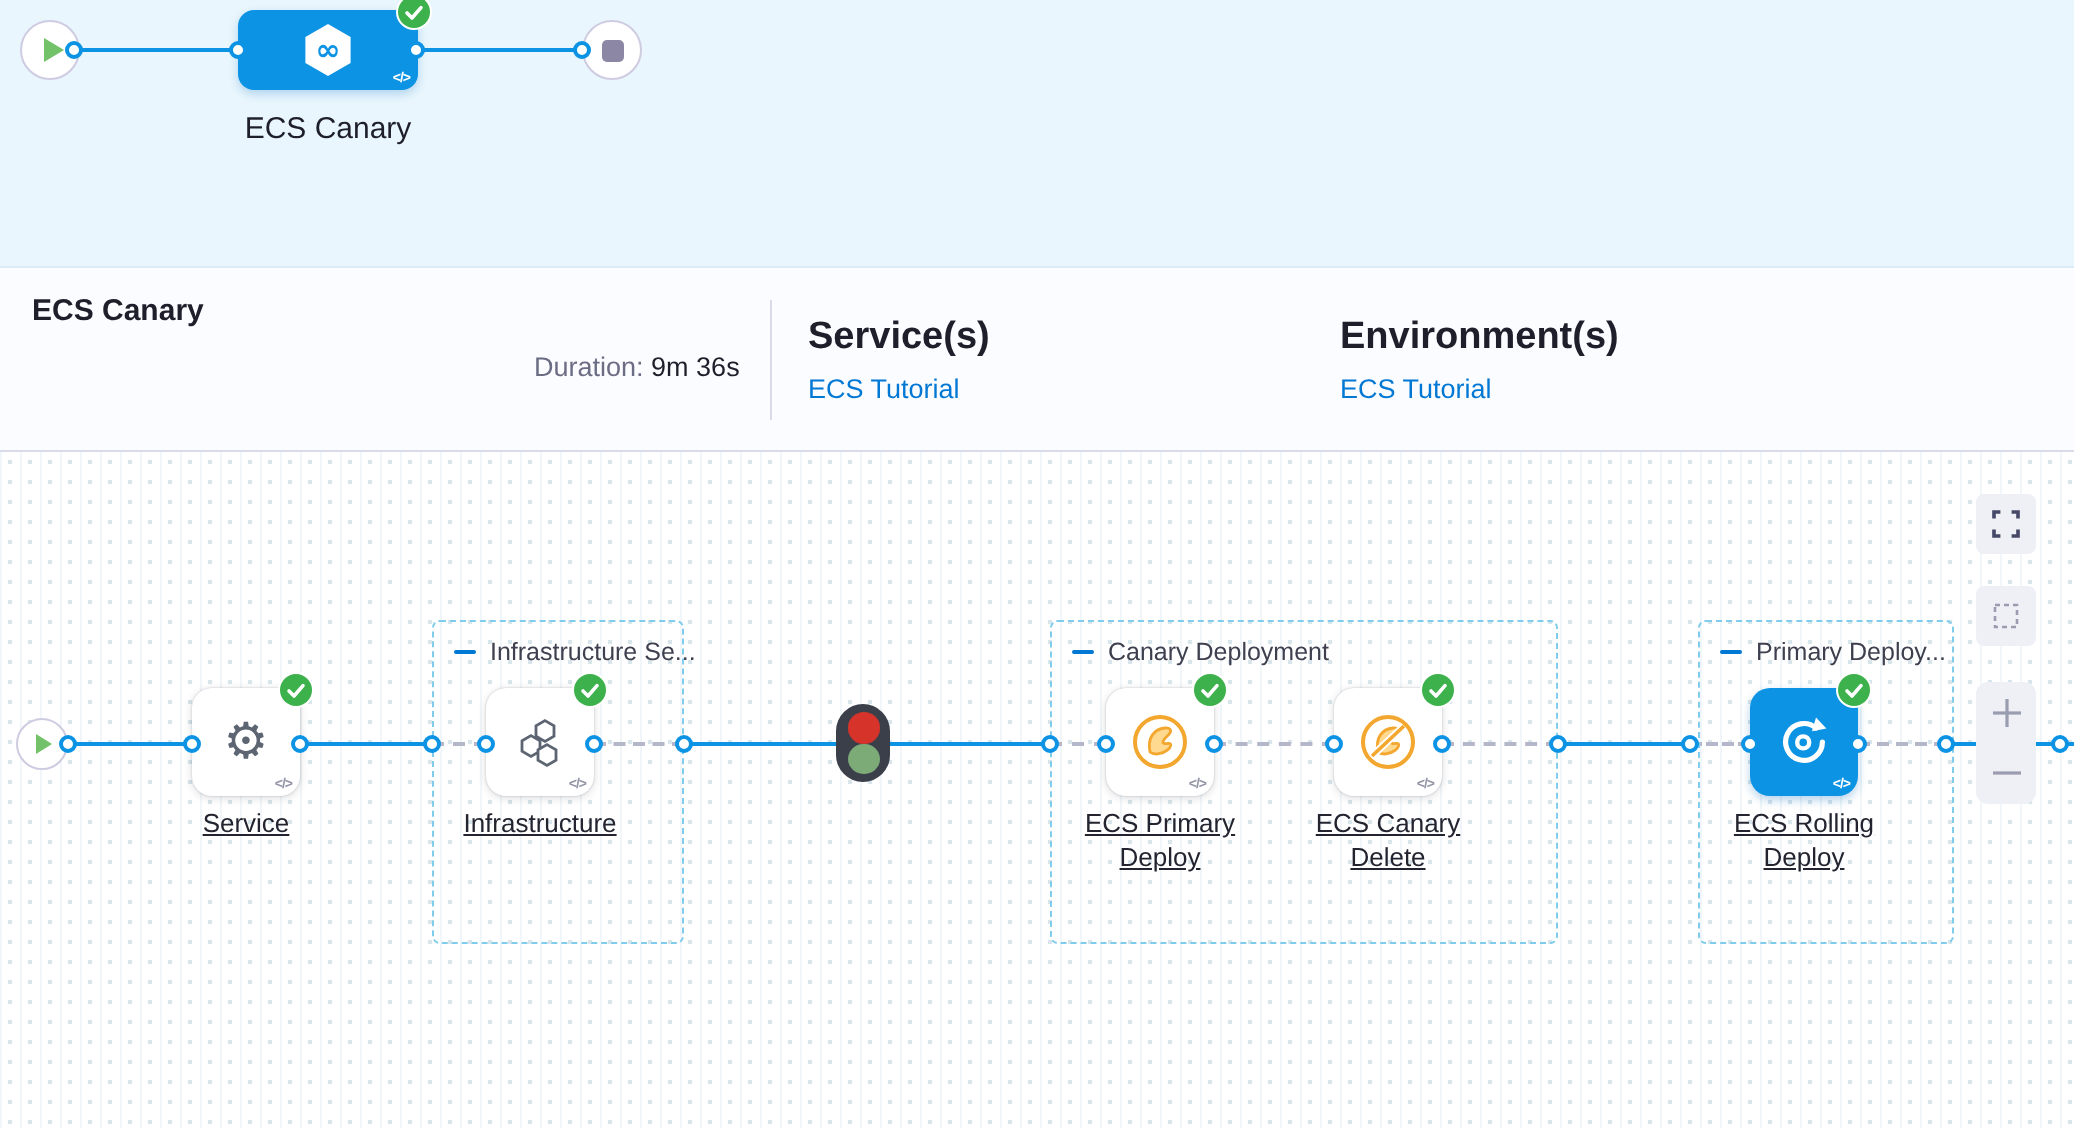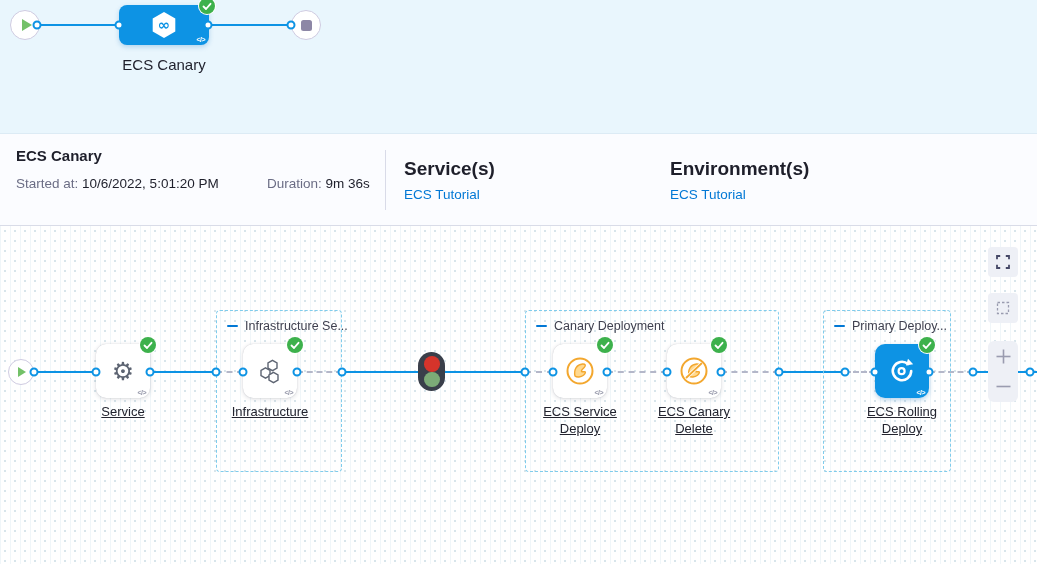--- a/index.html
+++ b/index.html
@@ -108,24 +108,20 @@
     <span class="port" style="left:37px; top:25px;"></span>
     <span class="port" style="left:119px; top:25px;"></span>
     <span class="port" style="left:208px; top:25px;"></span>
     <span class="port" style="left:291px; top:25px;"></span>
 
     <div class="stage-label">ECS Canary</div>
   </div>
 
   <div class="info-bar">
     <div class="info-title">ECS Canary</div>
-    <div class="info-row" style="left:16px;">
-      <span class="lbl">Started at:</span>
-      <span>10/6/2022, 5:01:20 PM</span>
-    </div>
     <div class="info-row" style="left:267px;">
       <span class="lbl">Duration:</span>
       <span>9m 36s</span>
     </div>
     <div class="vdivider"></div>
     <div class="kv" style="left:404px;">
       <span class="k">Service(s)</span>
       <a class="v">ECS Tutorial</a>
     </div>
     <div class="kv" style="left:670px;">
@@ -141,21 +137,21 @@
         <span class="gminus"></span>
         <span>Infrastructure Se...</span>
       </div>
     </div>
     <div class="group" style="left:525px; width:254px;">
       <div class="ghead">
         <span class="gminus"></span>
         <span>Canary Deployment</span>
       </div>
     </div>
-    <div class="group" style="left:823px; width:128px;">
+    <div class="group" style="left:849px; width:128px;">
       <div class="ghead">
         <span class="gminus"></span>
         <span>Primary Deploy...</span>
       </div>
     </div>
 
     <div class="cline" style="left:34px; top:145px; width:62px;"></div>
     <div class="cline" style="left:150px; top:145px; width:66px;"></div>
     <div class="cline" style="left:342px; top:145px; width:76px;"></div>
     <div class="cline" style="left:445px; top:145px; width:80px;"></div>
@@ -259,21 +255,21 @@
     <span class="port" style="left:721px; top:146px;"></span>
     <span class="port" style="left:779px; top:146px;"></span>
     <span class="port" style="left:845px; top:146px;"></span>
     <span class="port" style="left:875px; top:146px;"></span>
     <span class="port" style="left:929px; top:146px;"></span>
     <span class="port" style="left:973px; top:146px;"></span>
     <span class="port" style="left:1030px; top:146px;"></span>
 
     <div class="nlabel" style="left:68px;">Service</div>
     <div class="nlabel" style="left:215px;">Infrastructure</div>
-    <div class="nlabel" style="left:525px;">ECS Service Deploy</div>
+    <div class="nlabel" style="left:525px;">ECS Primary Deploy</div>
     <div class="nlabel" style="left:639px;">ECS Canary Delete</div>
     <div class="nlabel" style="left:847px;">ECS Rolling Deploy</div>
 
     <div class="controls" style="top:0;">
       <div class="ctl-btn" style="top:21px;">
         <svg width="14" height="14" viewBox="0 0 14 14">
           <path d="M1,4.2 V1 H4.2 M9.8,1 H13 V4.2 M13,9.8 V13 H9.8 M4.2,13 H1 V9.8" fill="none" stroke="#454866" stroke-width="1.8"></path>
         </svg>
       </div>
       <div class="ctl-btn" style="top:67px;">

